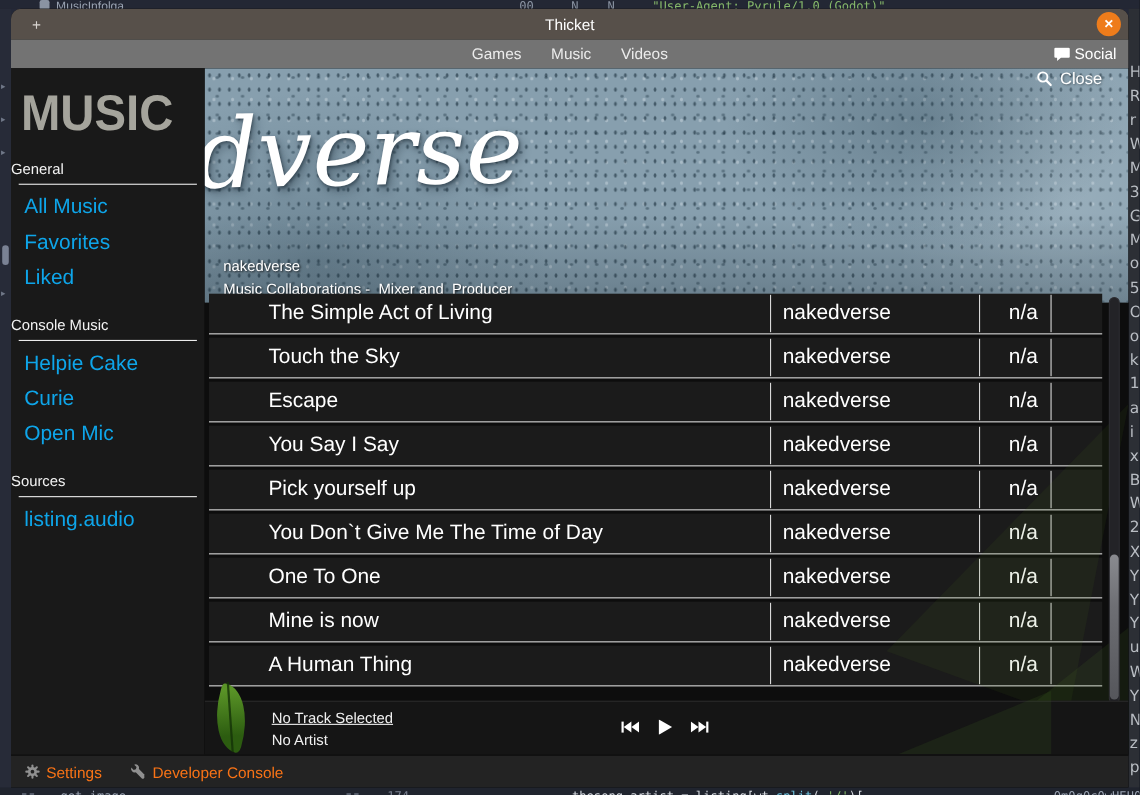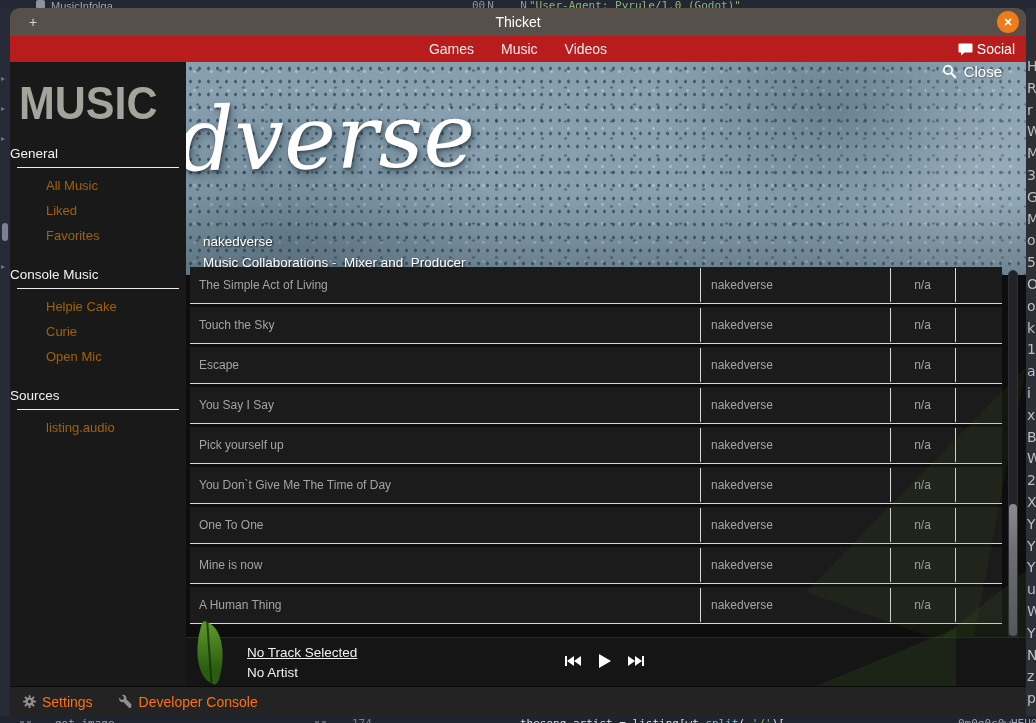--- a/index.html
+++ b/index.html
@@ -5,21 +5,21 @@
   html,body{margin:0;padding:0;}
   body{
     position:relative;width:1036px;height:723px;overflow:hidden;
     background:#242837;
     font-family:"Liberation Sans",sans-serif;
   }
   
   .bg-top{position:absolute;left:0;top:0;width:1036px;height:8px;background:#232734;overflow:hidden;}
   .bg-tab{position:absolute;left:36px;top:0;display:flex;gap:6px;color:#9aa3b2;font-size:11px;}
   .bg-puzzle{width:9px;height:9px;border-radius:2px;background:#8a93a2;display:inline-block;}
-  .bg-top-code{position:absolute;left:472px;top:-1px;font-family:"DejaVu Sans Mono","Liberation Mono",monospace;font-size:11px;color:#8a93a2;display:flex;gap:2px;white-space:pre;}
+  .bg-top-code{position:absolute;left:472px;top:-1px;font-family:"DejaVu Sans Mono","Liberation Mono",monospace;font-size:11px;color:#8a93a2;display:flex;gap:34px;white-space:pre;}
   .bg-top-code .str{color:#86b96a;}
   .bg-left{position:absolute;left:0;top:8px;width:10px;height:708px;background:#272b38;}
   .bg-left span{position:absolute;left:1px;color:#707888;font-size:8px;line-height:8px;}
   .bg-left .blob{position:absolute;left:2px;top:215px;width:6px;height:18px;border-radius:3px;background:#7a8294;}
   .bg-right{position:absolute;right:0;top:8px;width:10px;height:708px;background:#2c2f35;overflow:hidden;}
   .bg-letters{position:absolute;left:1px;top:48px;font-size:14px;line-height:21.8px;color:#b9bdc3;font-family:"DejaVu Sans",sans-serif;}
   .bg-bottom{position:absolute;left:0;bottom:0;width:1036px;height:7px;background:#20242e;overflow:hidden;}
   .bg-bottom-inner{position:absolute;top:1px;left:0;width:100%;font-size:11px;color:#9aa3b2;font-family:"DejaVu Sans Mono","Liberation Mono",monospace;white-space:pre;}
   .bb-item{position:absolute;top:0;}
   .bb-sq{display:inline-block;width:4px;height:6px;background:#59606e;margin-right:3px;}
@@ -28,34 +28,34 @@
   .bb-right{color:#9aa3b2;}
 
   
   .window{position:absolute;left:10px;top:8px;width:1016px;height:708px;background:#0b0b0b;
     border-radius:9px 9px 0 0;overflow:hidden;}
   .titlebar{position:relative;height:28px;background:#57504a;}
   .tb-plus{position:absolute;left:19px;top:6px;color:#d8d4d0;font-size:14px;line-height:16px;}
   .tb-title{text-align:center;line-height:28px;color:#ffffff;font-size:14px;}
   .close-btn{position:absolute;right:7px;top:3px;width:22px;height:22px;border-radius:50%;
     background:#ee7c1b;color:#fff;font-size:11px;font-weight:bold;text-align:center;line-height:22px;cursor:pointer;}
-  .navbar{position:relative;height:26px;background:#b91c1c;display:flex;justify-content:center;align-items:center;gap:27px;}
+  .navbar{position:relative;height:26px;background:#737373;display:flex;justify-content:center;align-items:center;gap:27px;}
   .nav-item{color:#ececec;font-size:14px;cursor:pointer;}
   .social{position:absolute;right:11px;top:0;height:26px;display:flex;align-items:center;gap:4px;color:#fff;font-size:14px;cursor:pointer;}
 
   .content{position:absolute;left:0;top:54px;width:1016px;height:624px;}
 
   
   .sidebar{position:absolute;left:0;top:0;width:176px;height:624px;background:#191919;}
   .logo{margin:16px 0 0 9px;color:#a5a49c;font-size:43px;font-weight:bold;letter-spacing:0px;
     transform:scaleY(1.06);transform-origin:top left;font-family:"Liberation Sans",sans-serif;}
   .side-section{margin-top:19px;}
   .side-heading{text-align:left;color:#f2f2f2;font-size:13.5px;}
   .side-rule{border:none;border-top:1px solid #ececec;margin:6px 7px 5px 7px;}
-  .side-item{color:#a16207;font-size:13px;padding:5px 0 5px 12px;cursor:pointer;margin-left:24px;}
+  .side-item{color:#0ea5e9;font-size:19px;padding:5px 0 5px 12px;cursor:pointer;}
 
   
   .main{position:absolute;left:176px;top:0;width:840px;height:624px;background:#0d0d0d;overflow:hidden;}
 
   .hero{position:absolute;left:0;top:0;width:840px;height:213px;overflow:hidden;
     background-color:#879fae;
     background-image:
       linear-gradient(rgba(255,255,255,0) 62%, rgba(25,40,50,0.28) 100%),
       radial-gradient(ellipse 260px 170px at 78% 22%, rgba(35,60,75,0.30), transparent 70%),
       radial-gradient(ellipse 300px 220px at 12% 82%, rgba(35,60,75,0.26), transparent 70%),
@@ -69,21 +69,21 @@
     text-shadow:1px 2px 3px rgba(20,35,45,.55), 3px 5px 9px rgba(20,35,45,.35);}
   .hero-close{position:absolute;top:1px;right:24px;display:flex;align-items:center;gap:7px;
     color:#fff;font-size:15px;cursor:pointer;text-shadow:1px 1px 2px rgba(0,0,0,.4);}
   .hero-artist{position:absolute;left:17px;bottom:26px;color:#fff;font-size:13.5px;text-shadow:1px 1px 2px rgba(0,0,0,.85);}
   .hero-sub{position:absolute;left:17px;bottom:5px;color:#fff;font-size:13.5px;white-space:pre;text-shadow:1px 1px 2px rgba(0,0,0,.85);}
 
   
   .list{position:absolute;left:4px;top:205px;width:812px;z-index:2;}
   .row{position:relative;height:36px;margin-bottom:3px;background:#1b1b1b;
     border-bottom:1px solid #d8d8d8;display:flex;align-items:center;cursor:pointer;}
-  .row .cell{color:#a3a3a3;font-size:12px;overflow:hidden;white-space:nowrap;}
+  .row .cell{color:#ffffff;font-size:19px;overflow:hidden;white-space:nowrap;margin-left:45px;}
   .c-title{width:501px;padding-left:9px;}
   .c-artist{width:179px;padding-left:11px;}
   .c-dur{width:65px;text-align:center;}
   .c-extra{flex:1;}
   .vdiv{position:absolute;top:1px;bottom:1px;width:1px;background:#d8d8d8;}
   .d1{left:510px;} .d2{left:700px;} .d3{left:765px;}
 
   
   .leaf-faint1{position:absolute;left:620px;top:290px;width:220px;height:300px;background:#4a7a22;
     opacity:.10;clip-path:polygon(100% 5%, 0 80%, 75% 100%);z-index:3;pointer-events:none;}
@@ -215,22 +215,22 @@
     <div class="sidebar">
       <div class="logo">MUSIC</div>
       <div>
 
           <div class="side-section">
             <div class="side-heading">General</div>
             <hr class="side-rule">
             <div>
 
             <div class="side-item">All Music</div>
+              <div class="side-item">Favorites</div>
               <div class="side-item">Liked</div>
-              <div class="side-item">Favorites</div>
             </div>
           </div>
 
           <div class="side-section">
             <div class="side-heading">Console Music</div>
             <hr class="side-rule">
             <div>
 
             <div class="side-item">Helpie Cake</div>
               <div class="side-item">Curie</div>

